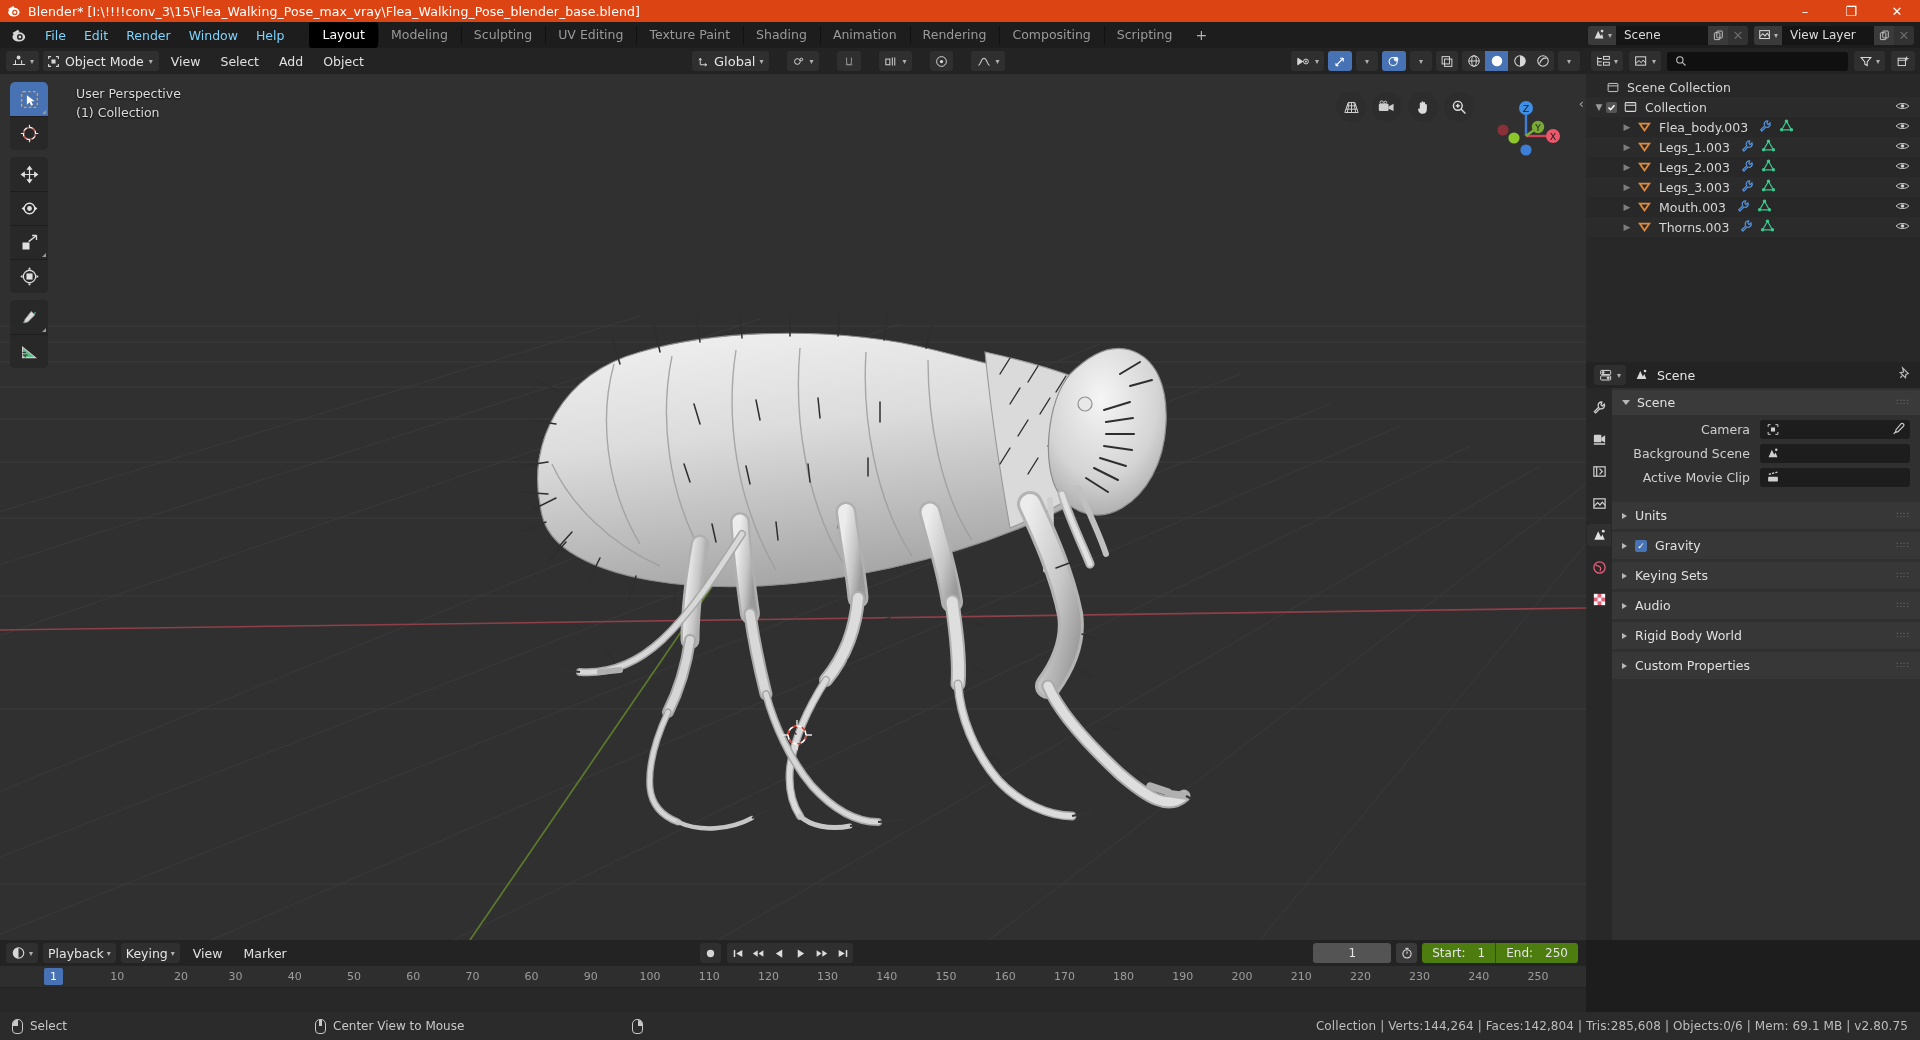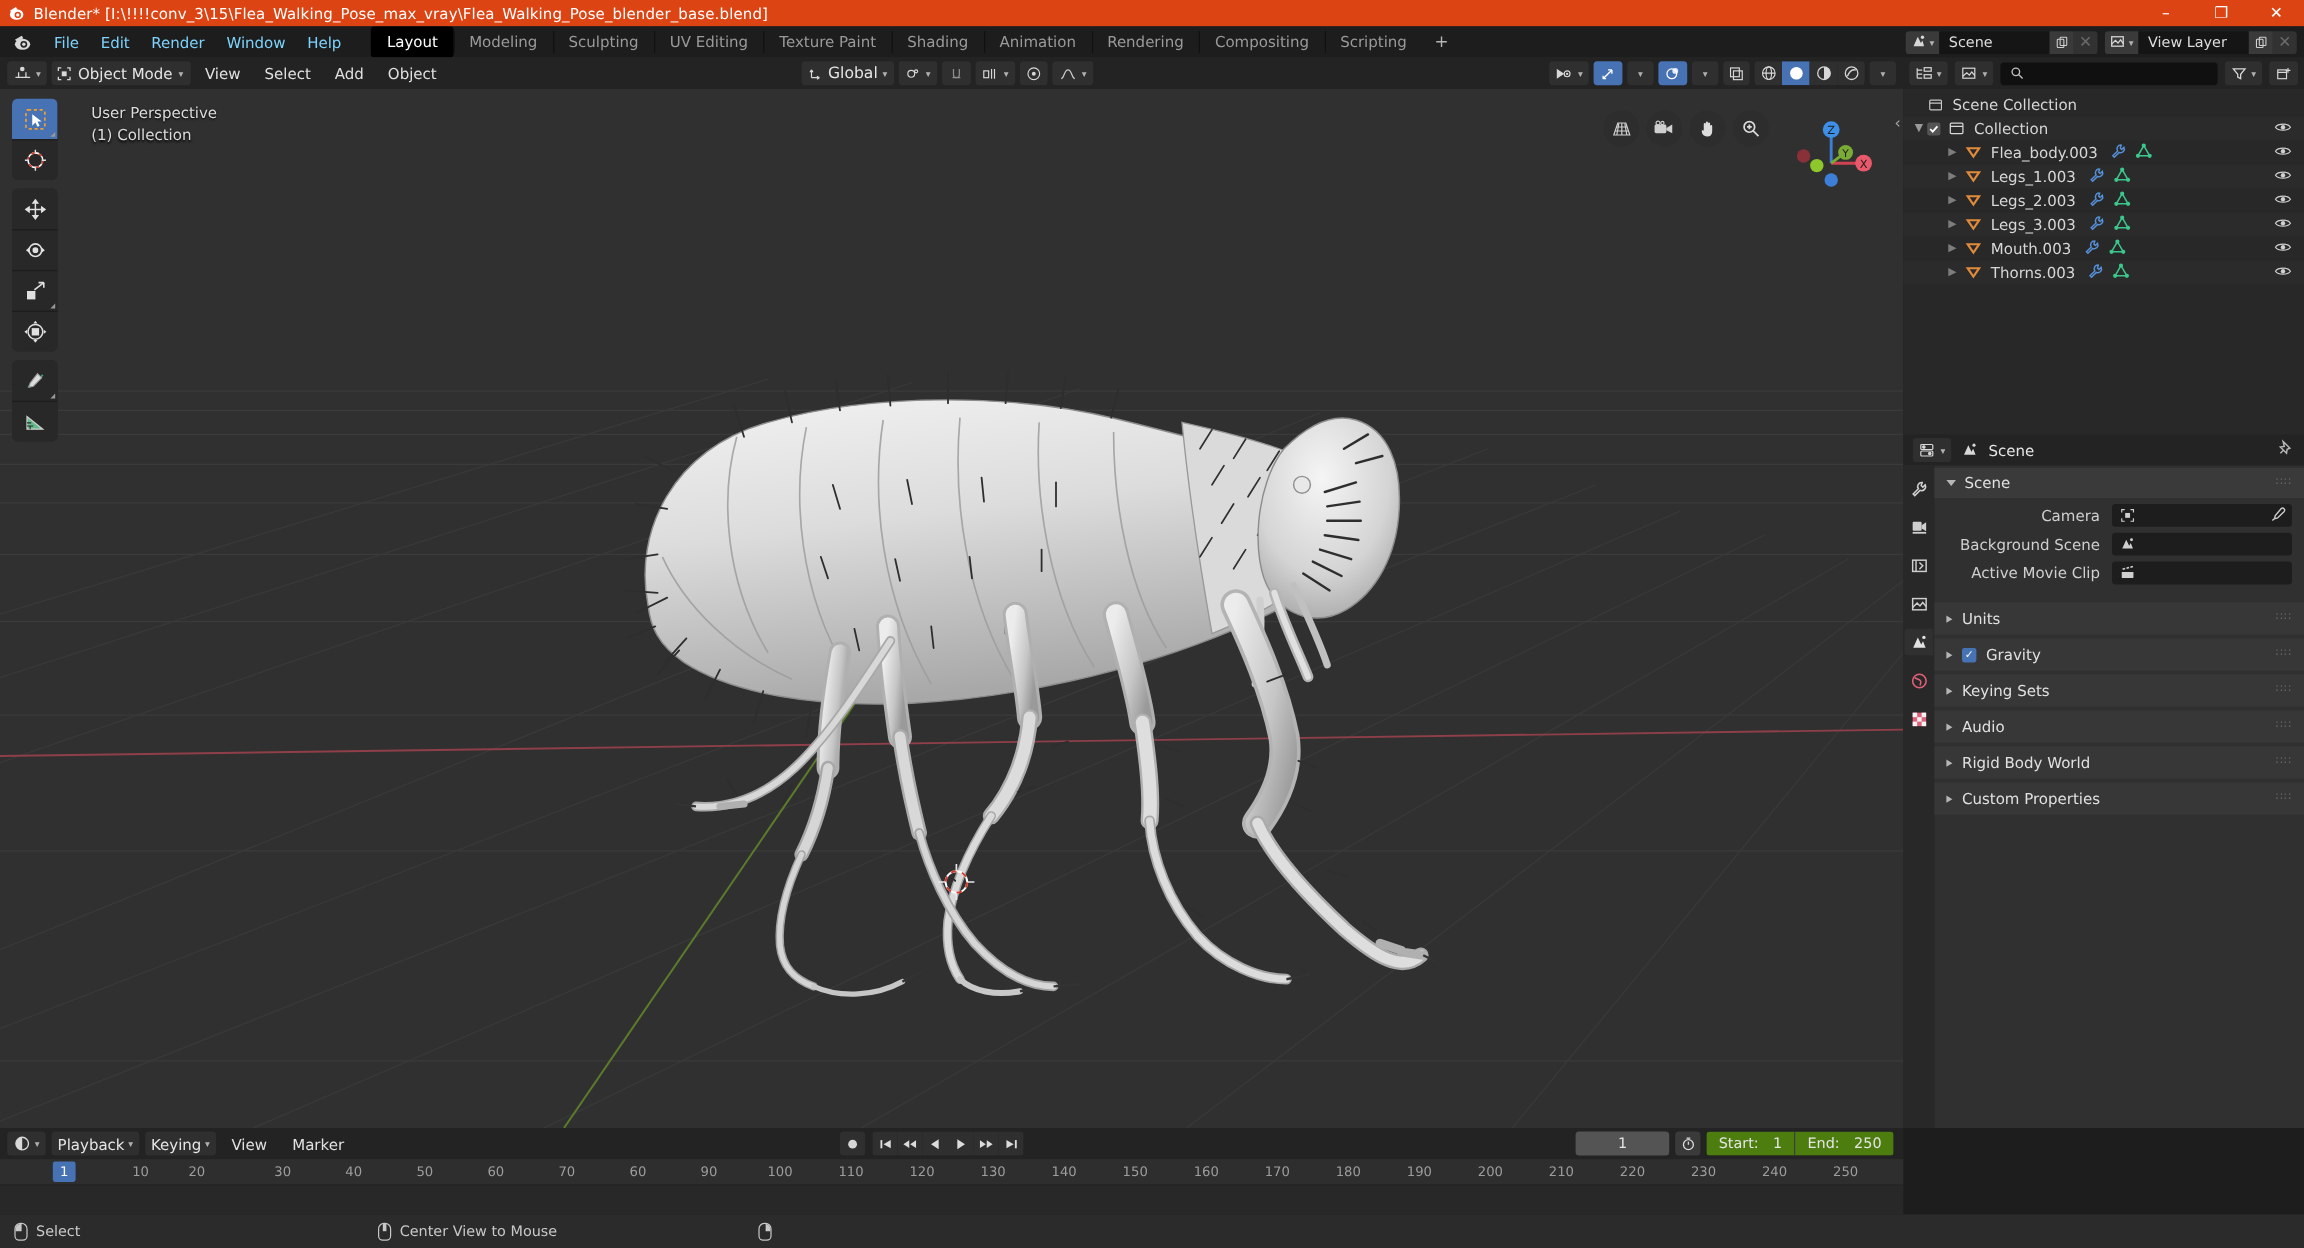--- a/index.html
+++ b/index.html
@@ -56,21 +56,21 @@
     background: #303030;
   }
   .vp-header {
     height: 26px; background: #232323; display: flex; align-items: center;
     padding-left: 6px; gap: 4px; position: relative;
   }
   .hdr-btn { height: 20px; display: flex; align-items: center; justify-content:center; padding: 0 5px; background: #2f2f2f; border-radius: 3px; gap: 3px; }
   .hdr-text { padding: 2px 8px; font-size: 12.5px; color: #e0e0e0; border-radius: 3px; }
   .mode-sel { display:flex; align-items:center; gap:5px; background:#2f2f2f; height:20px; border-radius:3px; padding: 0 6px 0 4px; font-size: 12.5px;}
   .caret { font-size: 8px; color: #b0b0b0; }
-  .vp-hdr-center { position: absolute; left: 668px; top: 3px; display: flex; align-items: center; gap: 4px; }
+  .vp-hdr-center { position: absolute; left: 692px; top: 3px; display: flex; align-items: center; gap: 18px; }
   .vp-hdr-right { position: absolute; right: 6px; top: 3px; display: flex; align-items: center; gap: 4px; }
   .pill { height: 20px; background: #2f2f2f; border-radius: 3px; display:flex; align-items:center; padding: 0 5px; gap: 4px; }
   .pill.blue { background: #4772b3; }
   .sq { width: 22px; height: 20px; background: #2f2f2f; border-radius: 3px; display:flex;align-items:center;justify-content:center;}
   .shade-group { display:flex; height:20px; border-radius:3px; overflow:hidden; }
   .shade-btn { width: 23px; height:20px; background:#2f2f2f; display:flex;align-items:center;justify-content:center;}
   .shade-btn.on { background:#4772b3; }
 
   .vp-canvas { position: absolute; left:0; top: 26px; width: 1586px; height: 866px; overflow: hidden; }
 
@@ -1245,21 +1245,21 @@
             <span>End:</span>
             <span>250</span>
           </div>
         </div>
       </div>
     </div>
 
     <div class="tl-ruler" id="tl-ruler">
       <div class="playhead" id="playhead" style="left: 44px;">1</div>
     <div class="tick" style="left: 117.2px;">10</div>
-        <div class="tick" style="left: 164px;">20</div>
+        <div class="tick" style="left: 181px;">20</div>
         <div class="tick" style="left: 235.6px;">30</div>
         <div class="tick" style="left: 294.8px;">40</div>
         <div class="tick" style="left: 354px;">50</div>
         <div class="tick" style="left: 413.2px;">60</div>
         <div class="tick" style="left: 472.4px;">70</div>
         <div class="tick" style="left: 531.6px;">60</div>
         <div class="tick" style="left: 590.8px;">90</div>
         <div class="tick" style="left: 650px;">100</div>
         <div class="tick" style="left: 709.2px;">110</div>
         <div class="tick" style="left: 768.4px;">120</div>
@@ -1292,15 +1292,16 @@
           <i></i>
         </span>
       <span>Center View to Mouse</span>
     </div>
     <div class="sb-item" style="margin-left:120px">
       <span class="mouse-ico right">
           <i></i>
         </span>
       <span></span>
     </div>
+    <div class="sb-right">Collection | Verts:144,264 | Faces:142,804 | Tris:285,608 | Objects:0/6 | Mem: 69.1 MB | v2.80.75</div>
   </div>
 
 </div>
 
 </body></html>

